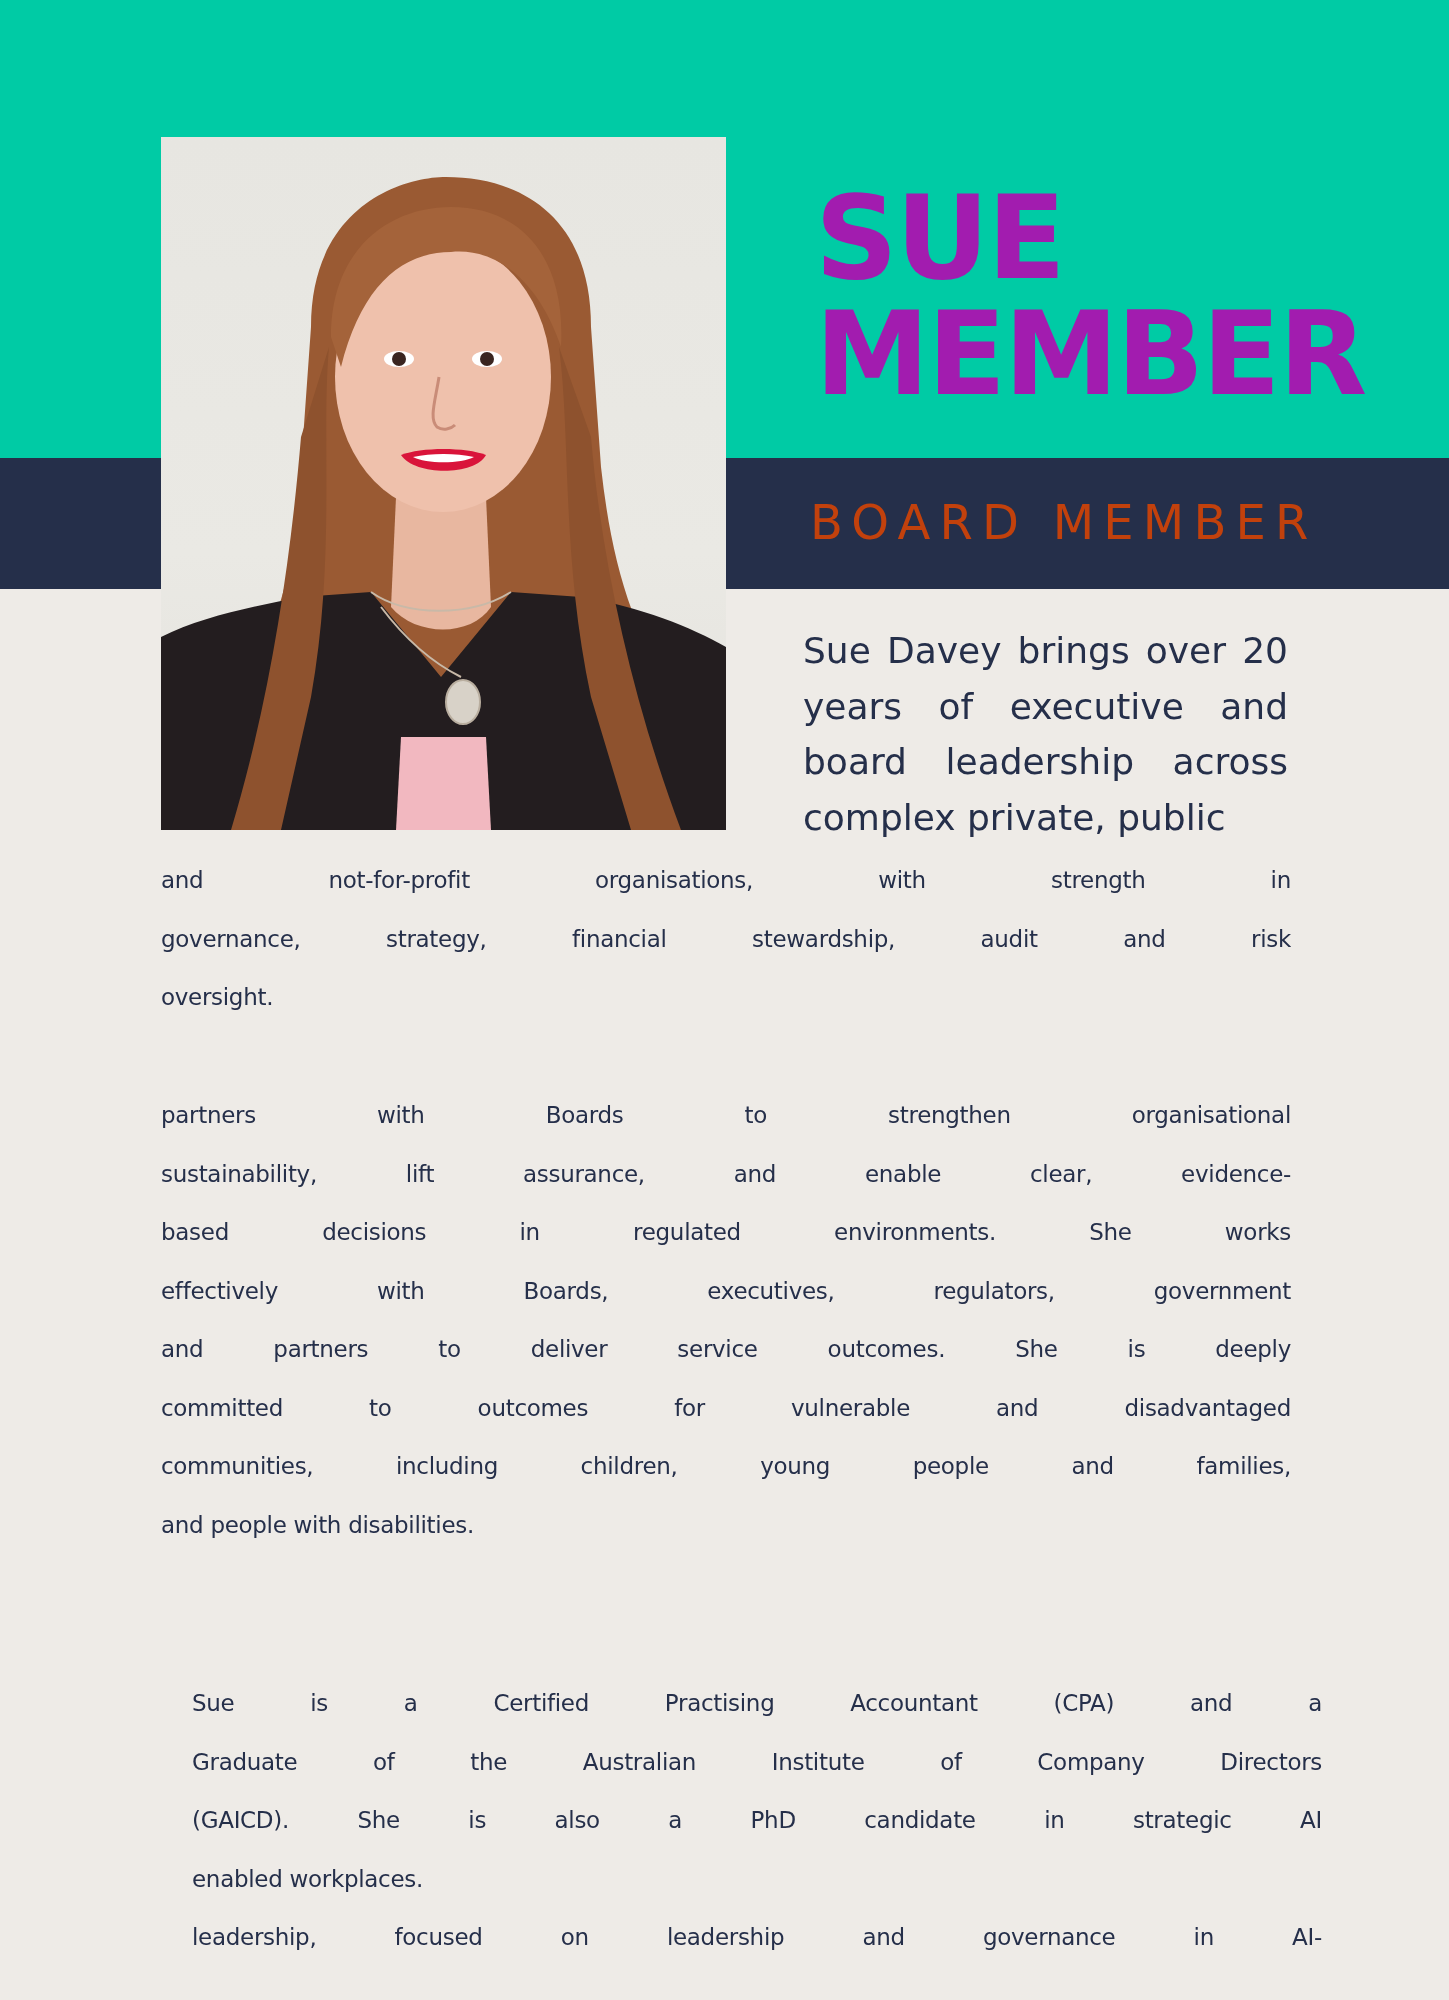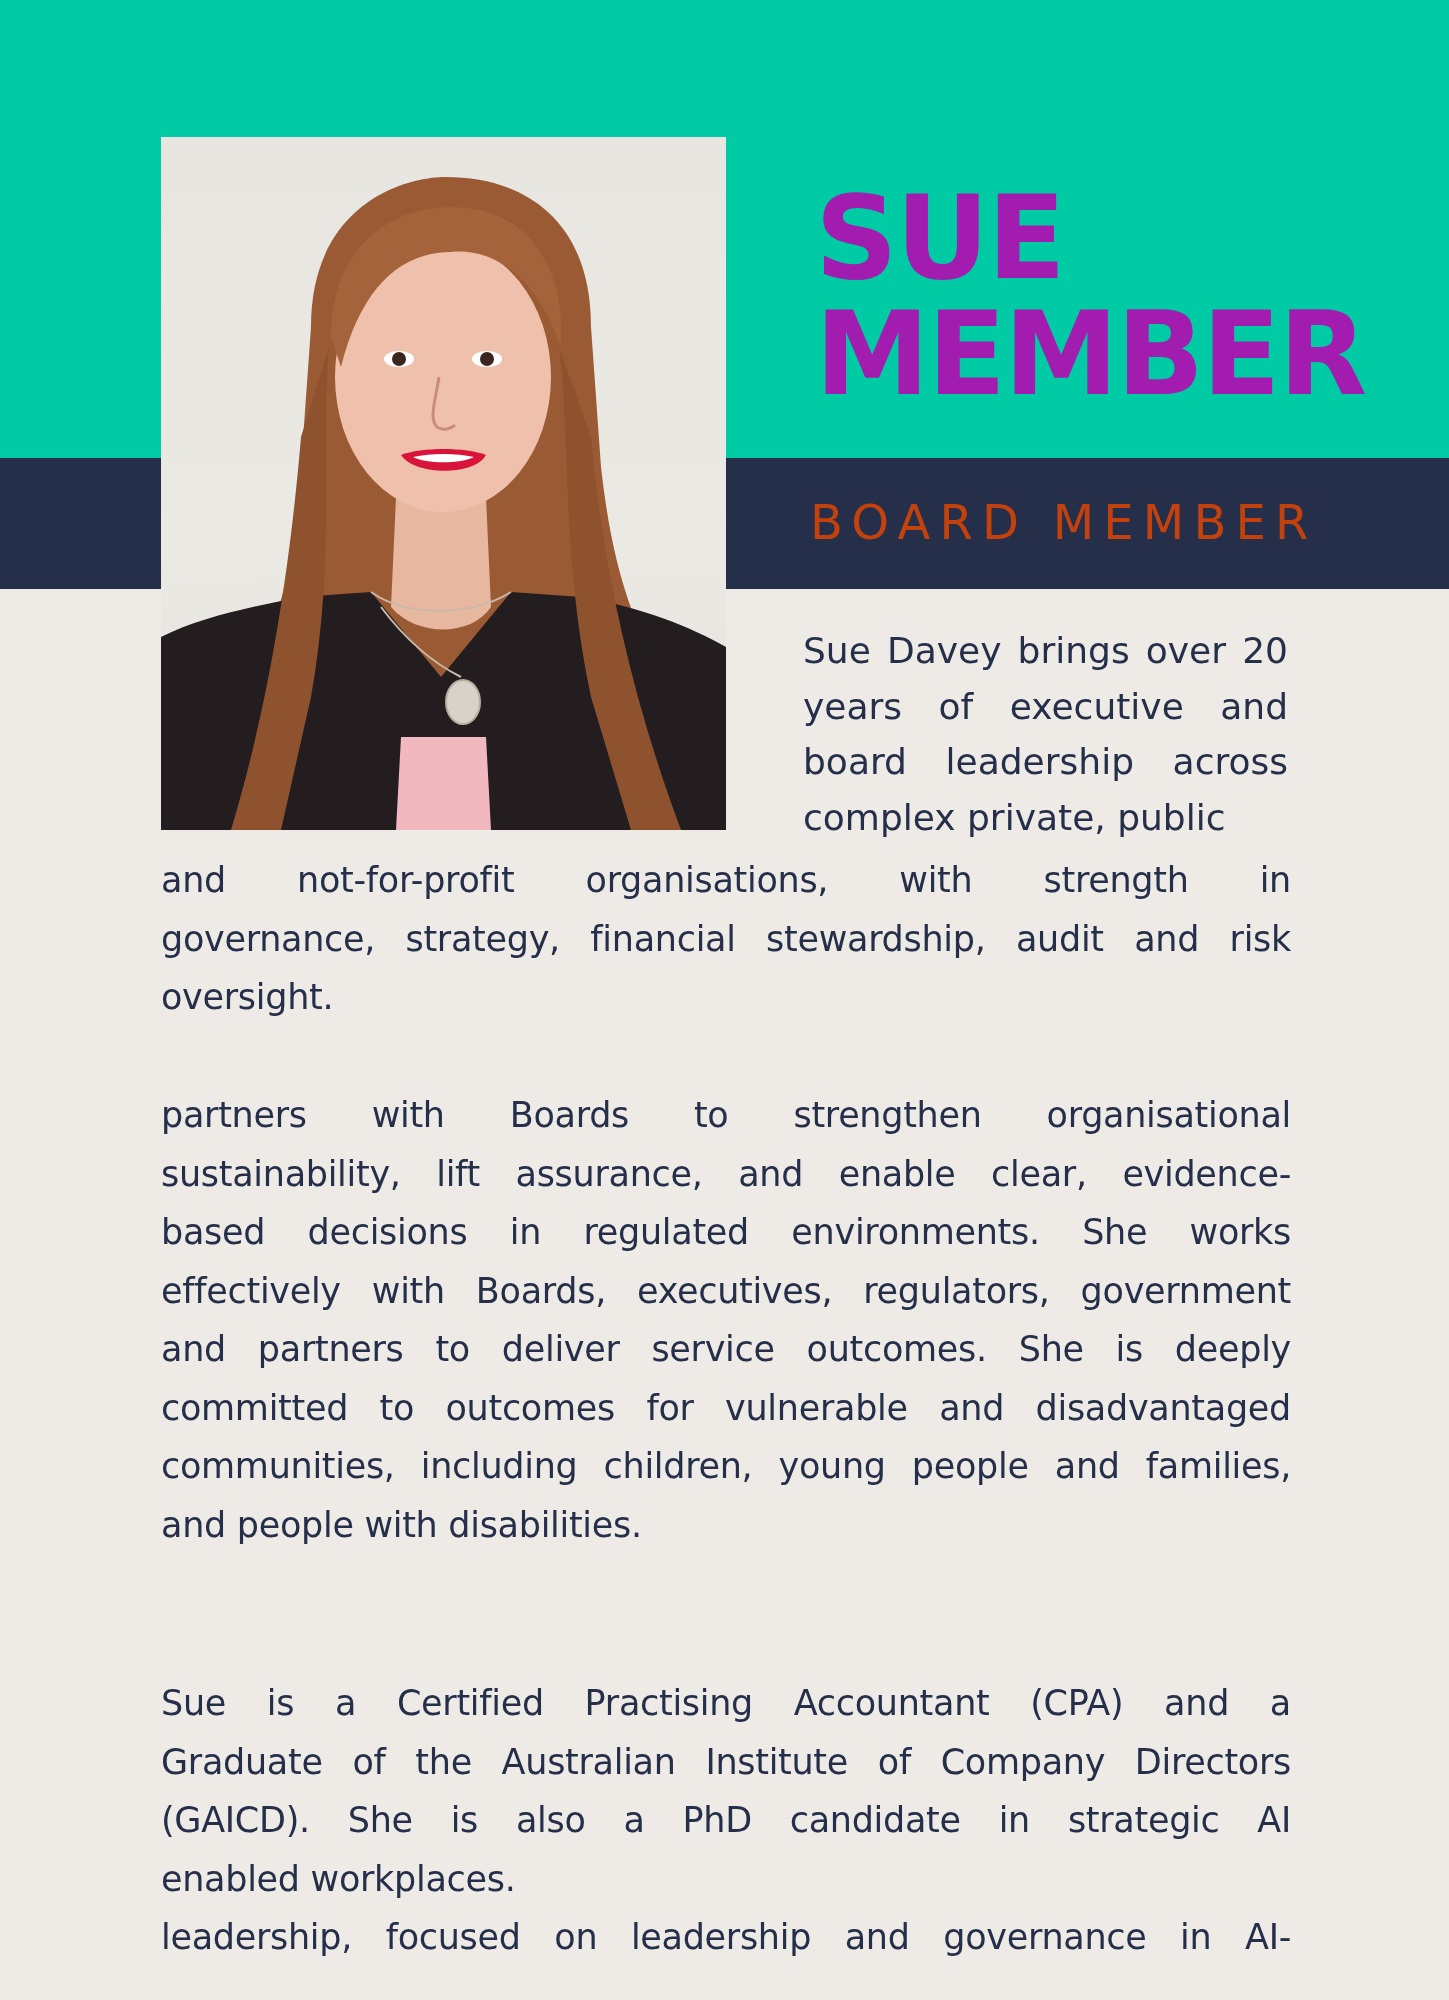--- a/index.html
+++ b/index.html
@@ -30,35 +30,35 @@
     .role {
       position: absolute; left: 810px; top: 490px;
       font-family: "DejaVu Sans", sans-serif; font-weight: normal;
       font-size: 48px; line-height: 64px; letter-spacing: 9.2px;
       color: #c2410c; margin: 0; white-space: nowrap;
     }
 
     .txt {
       position: absolute;
       font-family: "DejaVu Sans", sans-serif;
-      font-size: 35px; color: #252F4A;
+      font-size: 23px; color: #252F4A;
       margin: 0;
     }
     .line { display: block; text-align: justify; text-align-last: justify; white-space: nowrap; }
     .line.last { text-align-last: left; }
     .line { white-space: normal; overflow: hidden; }
 
     .intro { left: 803px; top: 623px; width: 485px; font-size: 36px; }
     .intro .line { height: 55.5px; line-height: 55.5px; letter-spacing: 0px; }
 
     .body-p { left: 161px; width: 1130px; }
     .body-p .line { height: 58.5px; line-height: 58.5px; letter-spacing: -0.3px; }
     .p1 { top: 851px; }
     .p2 { top: 1086px; }
-    .p3 { top: 1674px; }
+    .p3 { top: 1674px; margin-left: 31px; }
   </style>
 </head>
 <body>
 
 <div class="teal-band"></div>
 <div class="navy-band"></div>
 
 <div class="photo" title="Portrait photo of Sue Davey">
   <svg viewBox="0 0 565 693" xmlns="http://www.w3.org/2000/svg">
 

